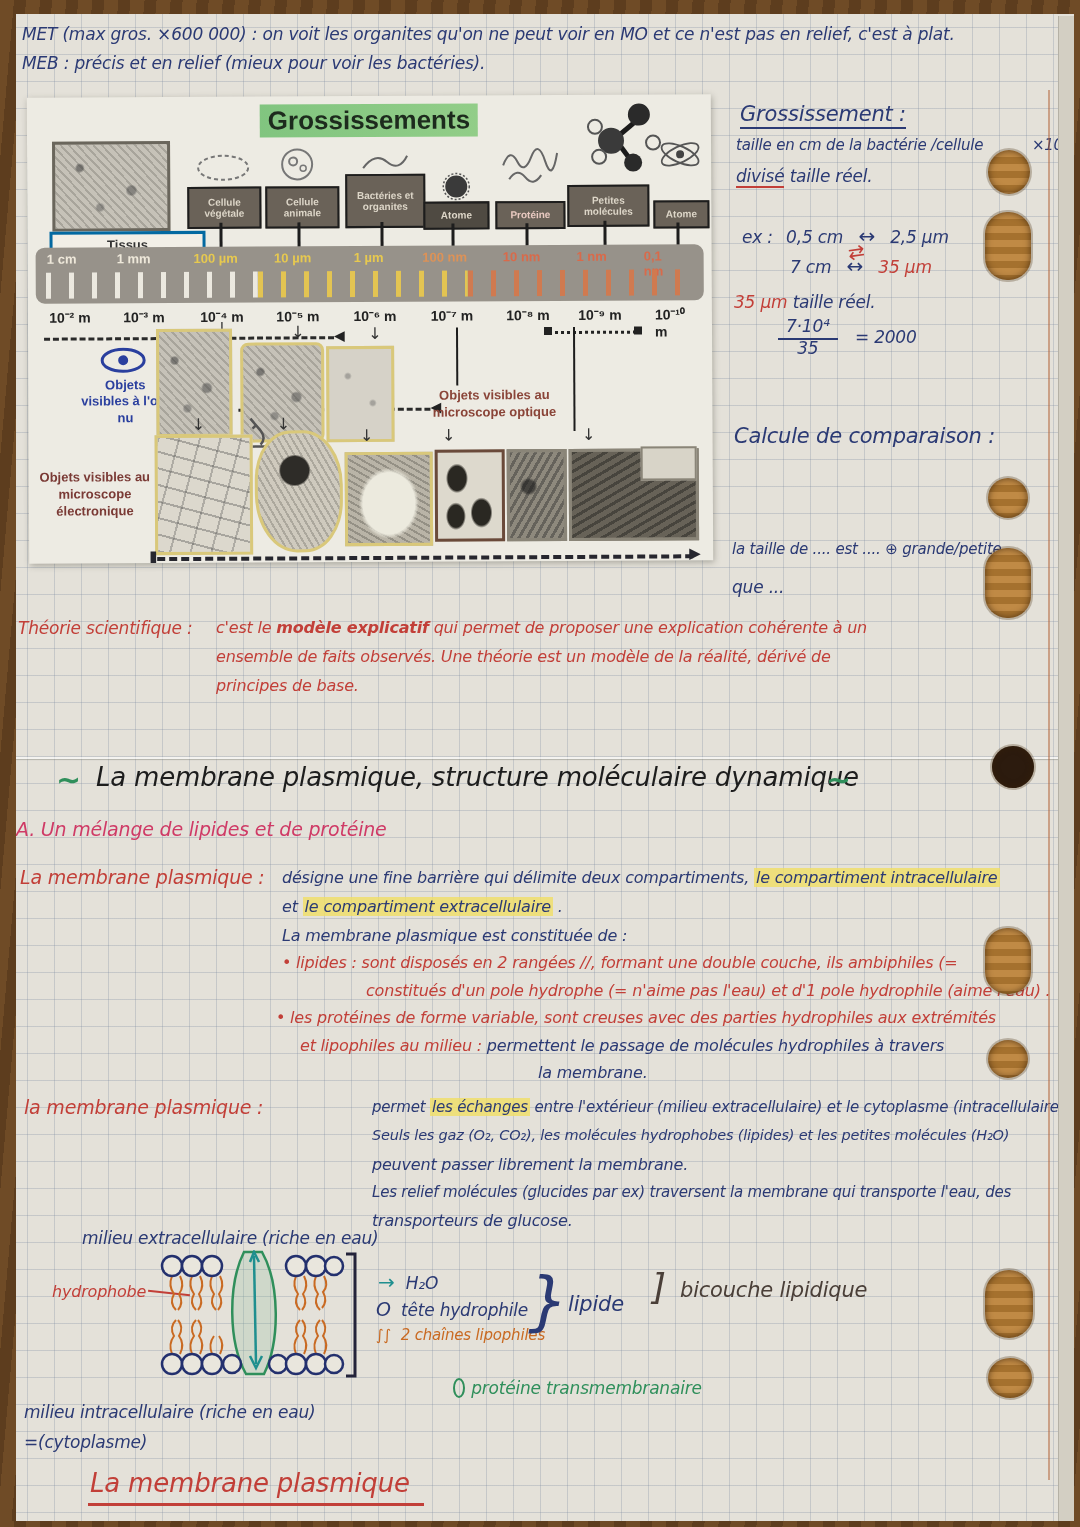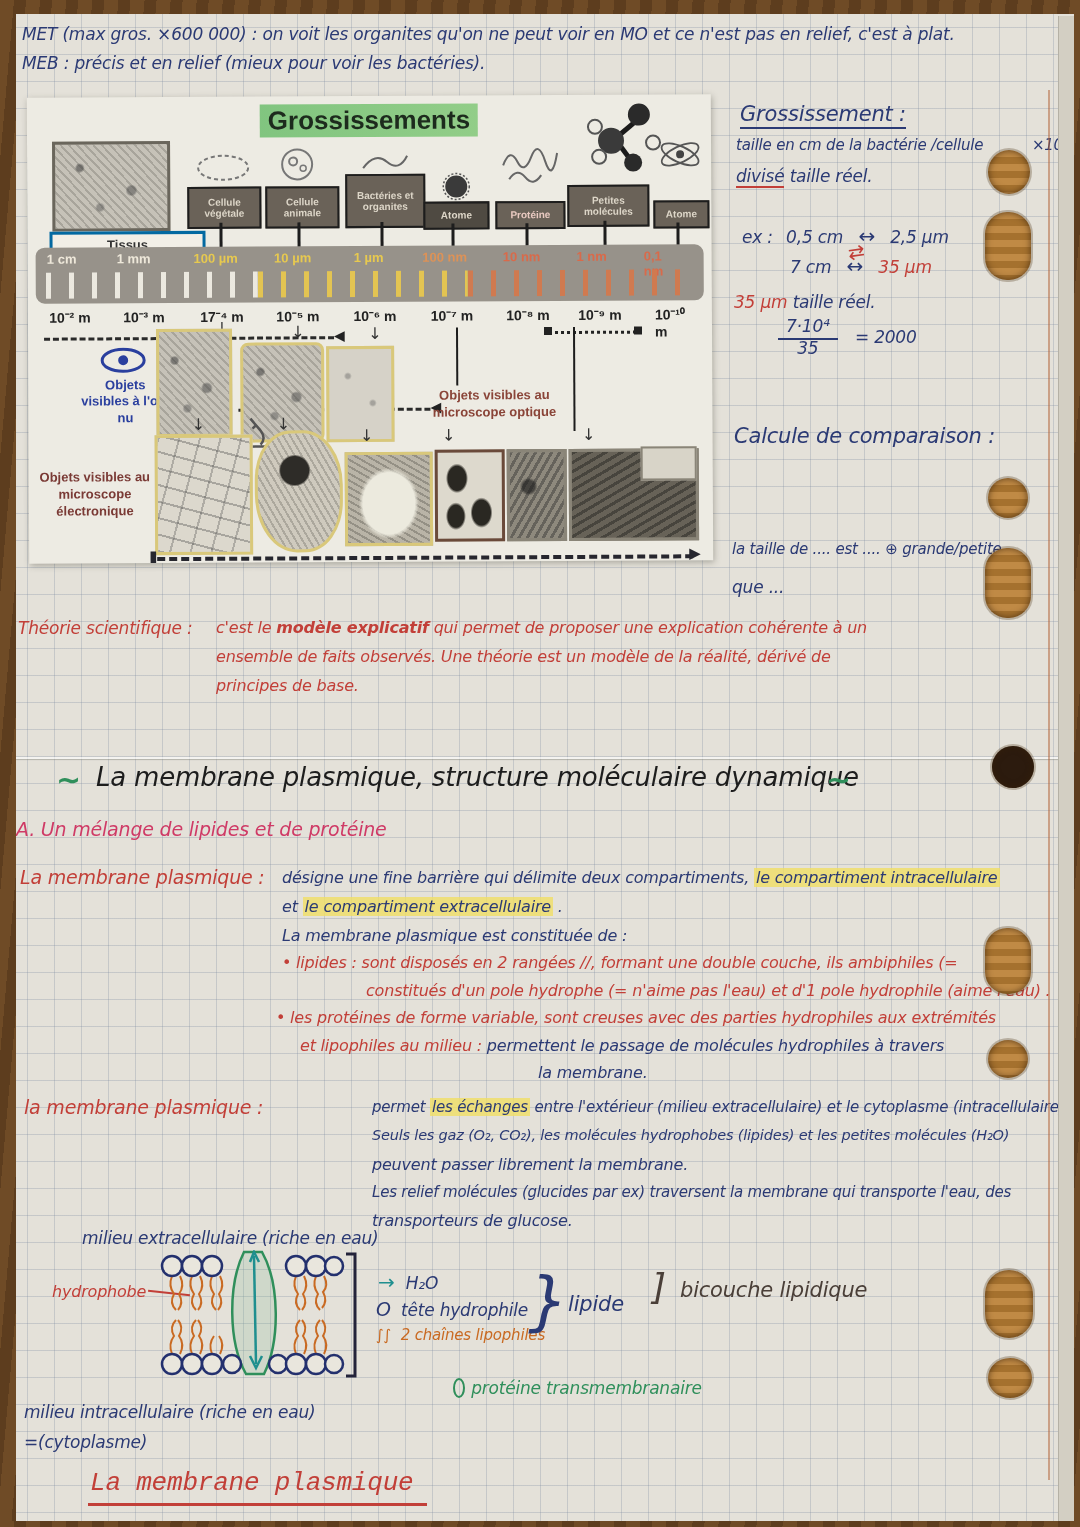--- a/index.html
+++ b/index.html
@@ -134,21 +134,21 @@
       <span class="unit" style="left:486px;color:#d96a4a;">10 nm</span>
       <span class="unit" style="left:556px;color:#d96a4a;">1 nm</span>
       <span class="unit" style="left:628px;color:#d96a4a;">0,1 nm</span>
       <div class="ticks" style="left:10px;width:212px;background:repeating-linear-gradient(90deg,rgba(240,237,228,.95) 0 5px,transparent 5px 23px);"></div>
       <div class="ticks" style="left:222px;width:210px;background:repeating-linear-gradient(90deg,#e3c452 0 5px,transparent 5px 23px);"></div>
       <div class="ticks" style="left:432px;width:230px;background:repeating-linear-gradient(90deg,#d07a50 0 5px,transparent 5px 23px);"></div>
     </div>
 
     <span class="pow" style="left:42px;">10⁻² m</span>
     <span class="pow" style="left:116px;">10⁻³ m</span>
-    <span class="pow" style="left:194px;">17⁻⁴ m</span>
+    <span class="pow" style="left:194px;">10⁻⁴ m</span>
     <span class="pow" style="left:270px;">10⁻⁵ m</span>
     <span class="pow" style="left:347px;">10⁻⁶ m</span>
     <span class="pow" style="left:424px;">10⁻⁷ m</span>
     <span class="pow" style="left:500px;">10⁻⁸ m</span>
     <span class="pow" style="left:572px;">10⁻⁹ m</span>
     <span class="pow" style="left:646px;">10⁻¹⁰ m</span>
 
     <div class="dash" style="left:16px;top:240px;width:290px;"></div>
     <span class="abs print" style="left:306px;top:231px;font-size:14px;color:#222;">◀</span>
     <div class="abs" style="left:520px;top:236px;width:88px;border-top:3px dotted #222;"></div>
@@ -344,21 +344,21 @@
   <div class="abs hw green s17" style="left:452px;top:1378px;">
     <svg width="14" height="20" style="vertical-align:-4px;">
         <ellipse cx="7" cy="10" rx="5" ry="9" fill="none" stroke="#2f8f5b" stroke-width="2"></ellipse>
       </svg>
     <span>protéine transmembranaire</span>
   </div>
 
   <div class="abs hw s17" style="left:24px;top:1402px;">milieu intracellulaire (riche en eau)</div>
   <div class="abs hw s17" style="left:24px;top:1432px;">=(cytoplasme)</div>
 
-  <div class="abs hw red s26" style="left:88px;top:1468px;border-bottom:3px solid #c23f38;padding:0 14px 5px 2px;font-family:Liberation Mono, monospace;">La membrane plasmique</div>
+  <div class="abs hw red s26" style="left:88px;top:1468px;border-bottom:3px solid #c23f38;padding:0 14px 5px 2px;">La membrane plasmique</div>
 
   <div class="abs" style="left:1048px;top:90px;width:2px;height:1390px;background:rgba(175,95,52,.5);"></div>
   <div class="abs" style="left:1058px;top:16px;width:16px;height:1511px;background:#d3cfc3;border-left:1px solid #b5b1a5;"></div>
   <div class="abs wood" style="left:0;top:0;width:1080px;height:14px;"></div>
   <div class="abs wood" style="left:0;top:0;width:16px;height:1527px;"></div>
   <div class="abs wood" style="left:1074px;top:0;width:6px;height:1527px;"></div>
   <div class="abs wood" style="left:0;top:1521px;width:1080px;height:6px;"></div>
 
   <div class="hole" style="left:988px;top:150px;width:42px;height:44px;border-radius:50%;"></div>
   <div class="hole" style="left:985px;top:212px;width:46px;height:68px;border-radius:22px;"></div>

